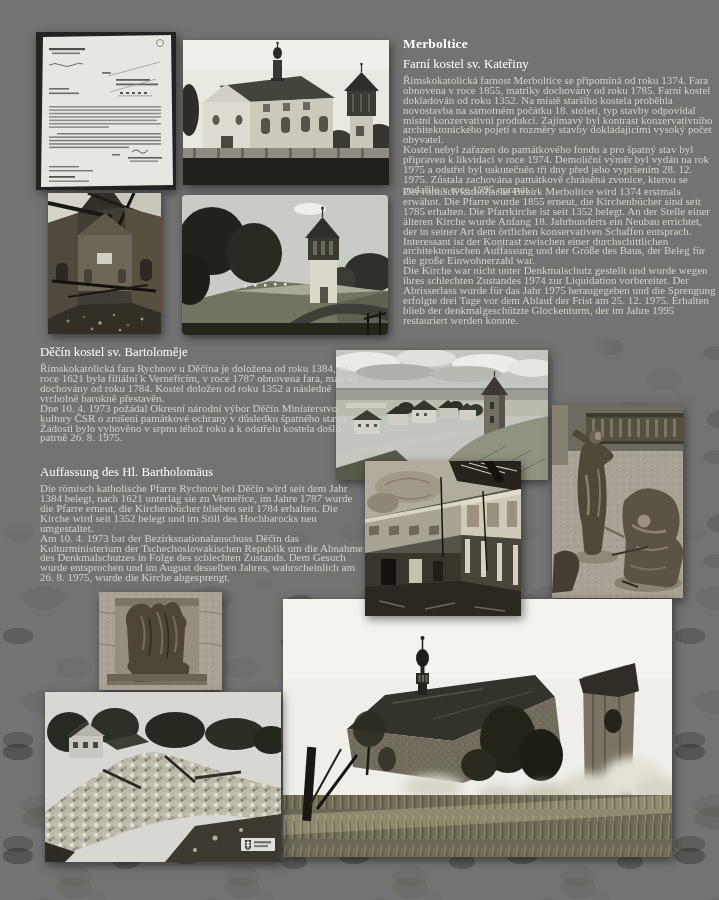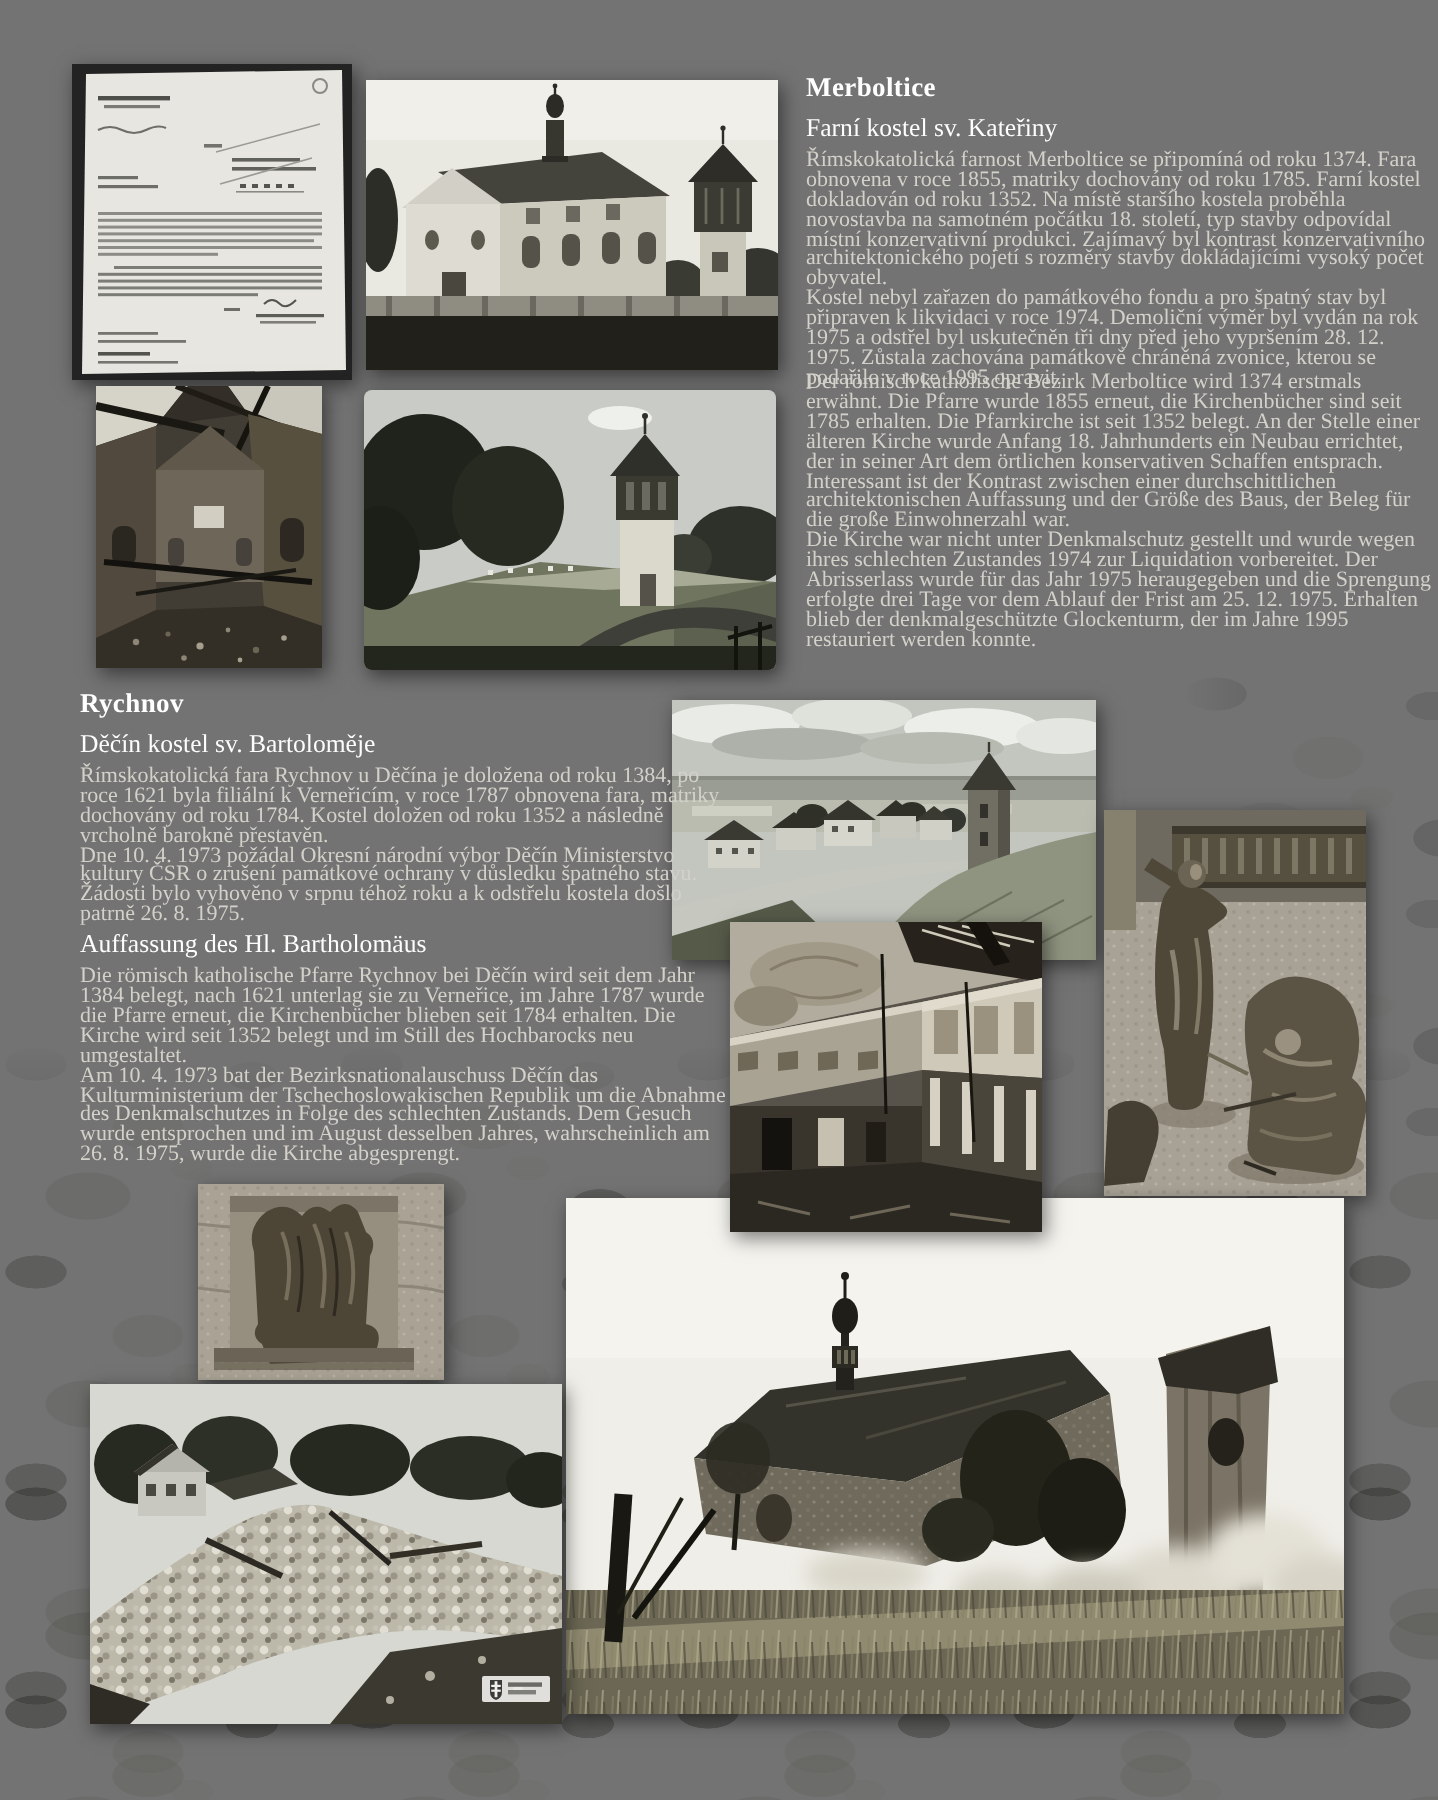--- a/index.html
+++ b/index.html
@@ -80,21 +80,20 @@
     <p>Římskokatolická farnost Merboltice se připomíná od roku 1374. Fara obnovena v roce 1855, matriky dochovány od roku 1785. Farní kostel dokladován od roku 1352. Na místě staršího kostela proběhla novostavba na samotném počátku 18. století, typ stavby odpovídal místní konzervativní produkci. Zajímavý byl kontrast konzervativního architektonického pojetí s rozměry stavby dokládajícími vysoký počet obyvatel.
 Kostel nebyl zařazen do památkového fondu a pro špatný stav byl připraven k likvidaci v roce 1974. Demoliční výměr byl vydán na rok 1975 a odstřel byl uskutečněn tři dny před jeho vypršením 28. 12. 1975. Zůstala zachována památkově chráněná zvonice, kterou se podařilo v roce 1995 opravit.</p>
   </section>
 
   <section class="sec sec-m-de">
     <p>Der römisch katholische Bezirk Merboltice wird 1374 erstmals erwähnt. Die Pfarre wurde 1855 erneut, die Kirchenbücher sind seit 1785 erhalten. Die Pfarrkirche ist seit 1352 belegt. An der Stelle einer älteren Kirche wurde Anfang 18. Jahrhunderts ein Neubau errichtet, der in seiner Art dem örtlichen konservativen Schaffen entsprach. Interessant ist der Kontrast zwischen einer durchschittlichen architektonischen Auffassung und der Größe des Baus, der Beleg für die große Einwohnerzahl war.
 Die Kirche war nicht unter Denkmalschutz gestellt und wurde wegen ihres schlechten Zustandes 1974 zur Liquidation vorbereitet. Der Abrisserlass wurde für das Jahr 1975 heraugegeben und die Sprengung erfolgte drei Tage vor dem Ablauf der Frist am 25. 12. 1975. Erhalten blieb der denkmalgeschützte Glockenturm, der im Jahre 1995 restauriert werden konnte.</p>
   </section>
 
   <section class="sec sec-r-cz">
-    <h2>Rychnov</h2>
     <h3>Děčín kostel sv. Bartoloměje</h3>
     <p>Římskokatolická fara Rychnov u Děčína je doložena od roku 1384, po roce 1621 byla filiální k Verneřicím, v roce 1787 obnovena fara, matriky dochovány od roku 1784. Kostel doložen od roku 1352 a následně vrcholně barokně přestavěn.
 Dne 10. 4. 1973 požádal Okresní národní výbor Děčín Ministerstvo kultury ČSR o zrušení památkové ochrany v důsledku špatného stavu. Žádosti bylo vyhověno v srpnu téhož roku a k odstřelu kostela došlo patrně 26. 8. 1975.</p>
   </section>
 
   <section class="sec sec-r-de">
     <h3>Auffassung des Hl. Bartholomäus</h3>
     <p>Die römisch katholische Pfarre Rychnov bei Děčín wird seit dem Jahr 1384 belegt, nach 1621 unterlag sie zu Verneřice, im Jahre 1787 wurde die Pfarre erneut, die Kirchenbücher blieben seit 1784 erhalten. Die Kirche wird seit 1352 belegt und im Still des Hochbarocks neu umgestaltet.
 Am 10. 4. 1973 bat der Bezirksnationalauschuss Děčín das Kulturministerium der Tschechoslowakischen Republik um die Abnahme des Denkmalschutzes in Folge des schlechten Zustands. Dem Gesuch wurde entsprochen und im August desselben Jahres, wahrscheinlich am 26. 8. 1975, wurde die Kirche abgesprengt.</p>
   </section>

